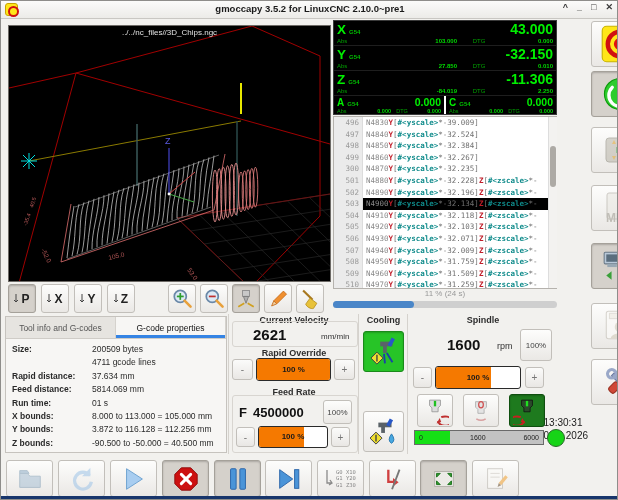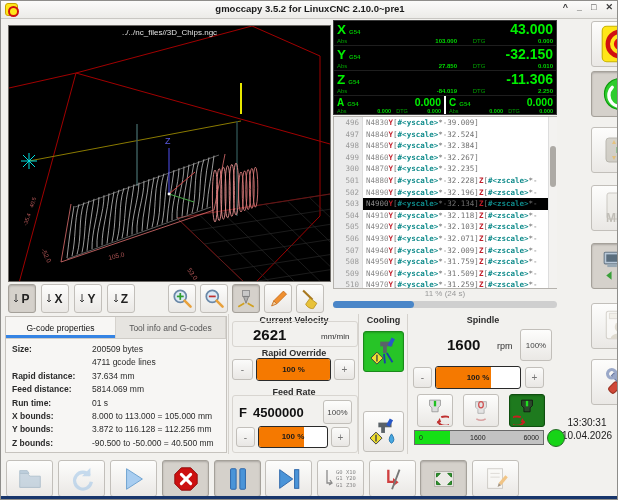--- a/index.html
+++ b/index.html
@@ -67,21 +67,21 @@
     background:#f3f2f0;border-left:1px solid #ddd;}
   #vscroll .thumb{position:absolute;left:1px;right:1px;top:17%;height:24%;
     background:#adaaa5;border-radius:4px;}
   #progress-text{position:absolute;left:332px;top:288px;width:224px;text-align:center;
     font-size:8px;color:#999;}
   #hscroll{position:absolute;left:332px;top:300px;width:224px;height:7px;
     background:#cfcfcf;border-radius:4px;}
   #hscroll .fill{height:100%;background:#4a86c8;border-radius:4px;}
   
   .rb{left:558px;width:57px;height:46px;margin-left:32px;}
-  #clock{position:absolute;left:556px;top:416px;width:60px;text-align:center;
+  #clock{position:absolute;left:532px;top:416px;width:60px;text-align:center;
     font-size:10px;color:#1a1a1a;line-height:12.5px;}
   
   #tool-panel{position:absolute;left:4px;top:315px;width:222px;height:137px;
     background:#f7f6f4;border:1px solid #c6c3be;box-sizing:border-box;}
   #tabs{display:flex;height:21px;background:#e6e4e0;border-bottom:1px solid #cfccc7;}
   .tab{flex:1;display:flex;align-items:center;justify-content:center;font-size:8.5px;
     color:#555;border-right:1px solid #d5d2cd;}
   .tab.active{background:#f7f6f4;color:#111;box-shadow:inset 0 -3px 0 #3584e4;}
   #props{padding:4px 6px;}
   .prop-row{display:grid;grid-template-columns:80px 1fr;font-size:8.5px;
@@ -467,22 +467,22 @@
         </g>
       </svg>
     </div>
   <div id="clock">
     <div>13:30:31</div>
     <div>10.04.2026</div>
   </div>
 
   <div id="tool-panel">
     <div id="tabs">
+      <div class="tab">Tool info and G-codes</div>
       <div class="tab active">G-code properties</div>
-      <div class="tab">Tool info and G-codes</div>
     </div>
     <div id="props">
         <div class="prop-row">
           <span class="lab">Size:</span>
           <span class="val">200509 bytes</span>
         </div>
         <div class="prop-row">
           <span class="lab"></span>
           <span class="val">4711 gcode lines</span>
         </div>

